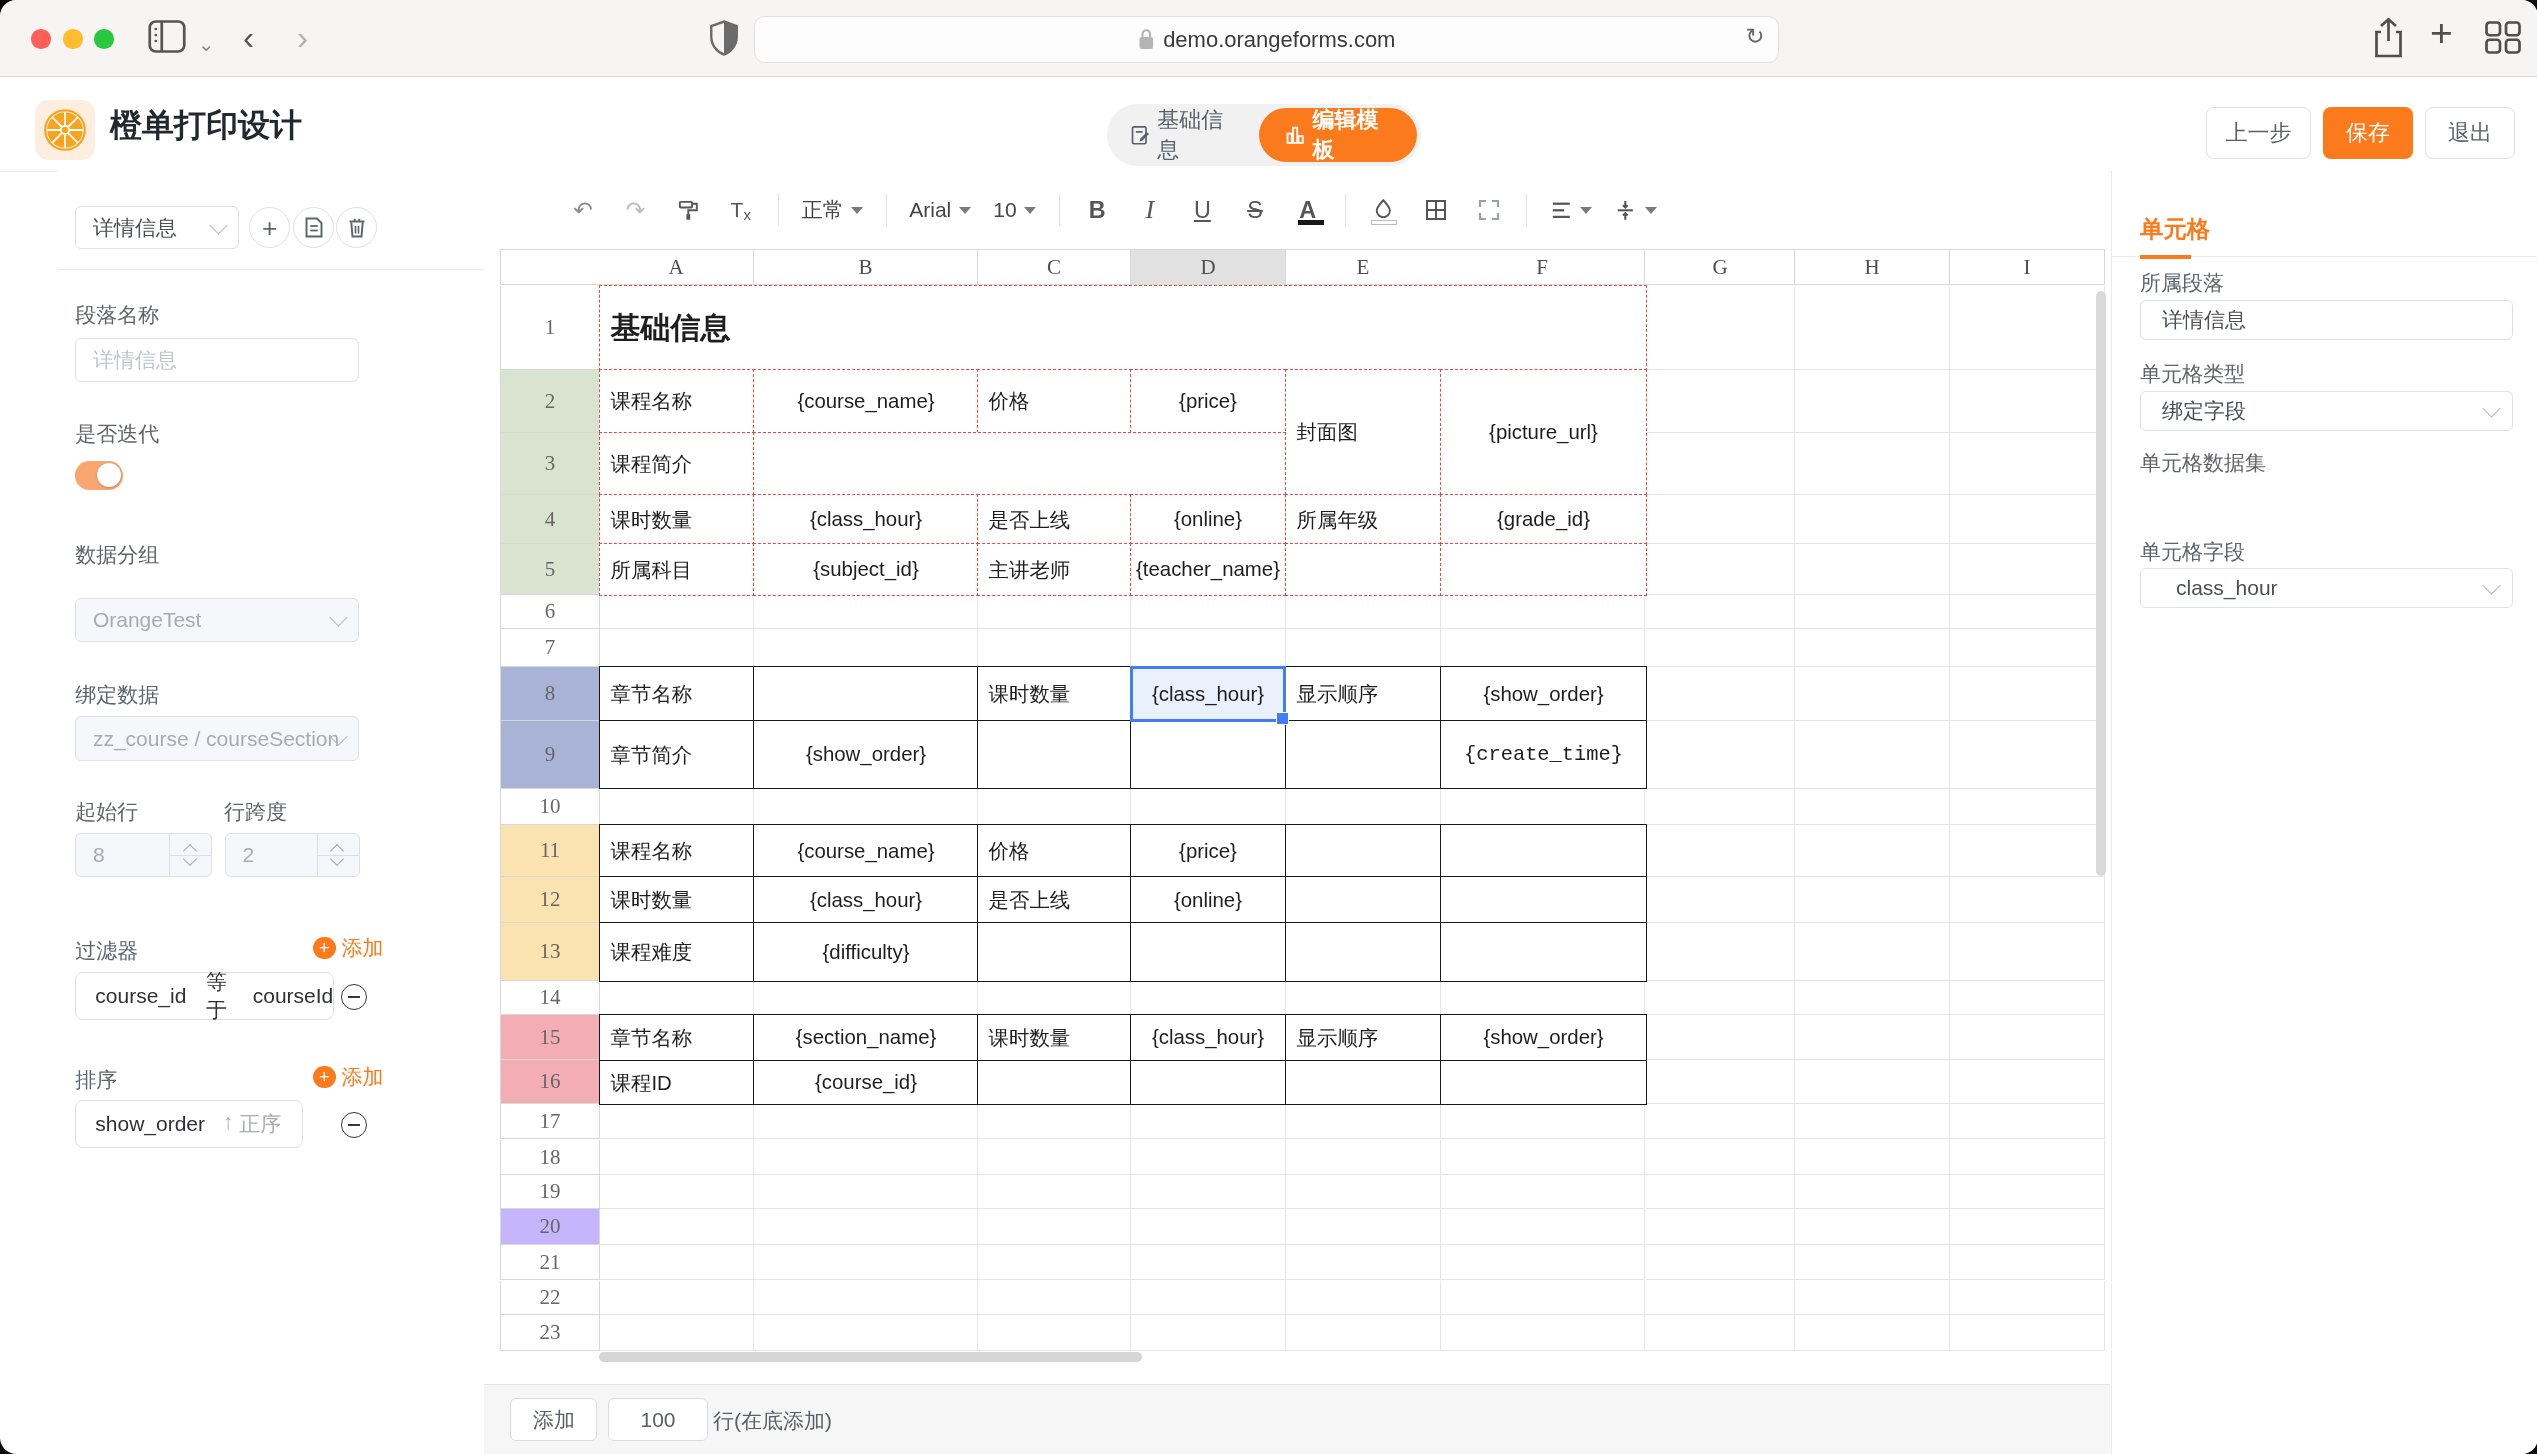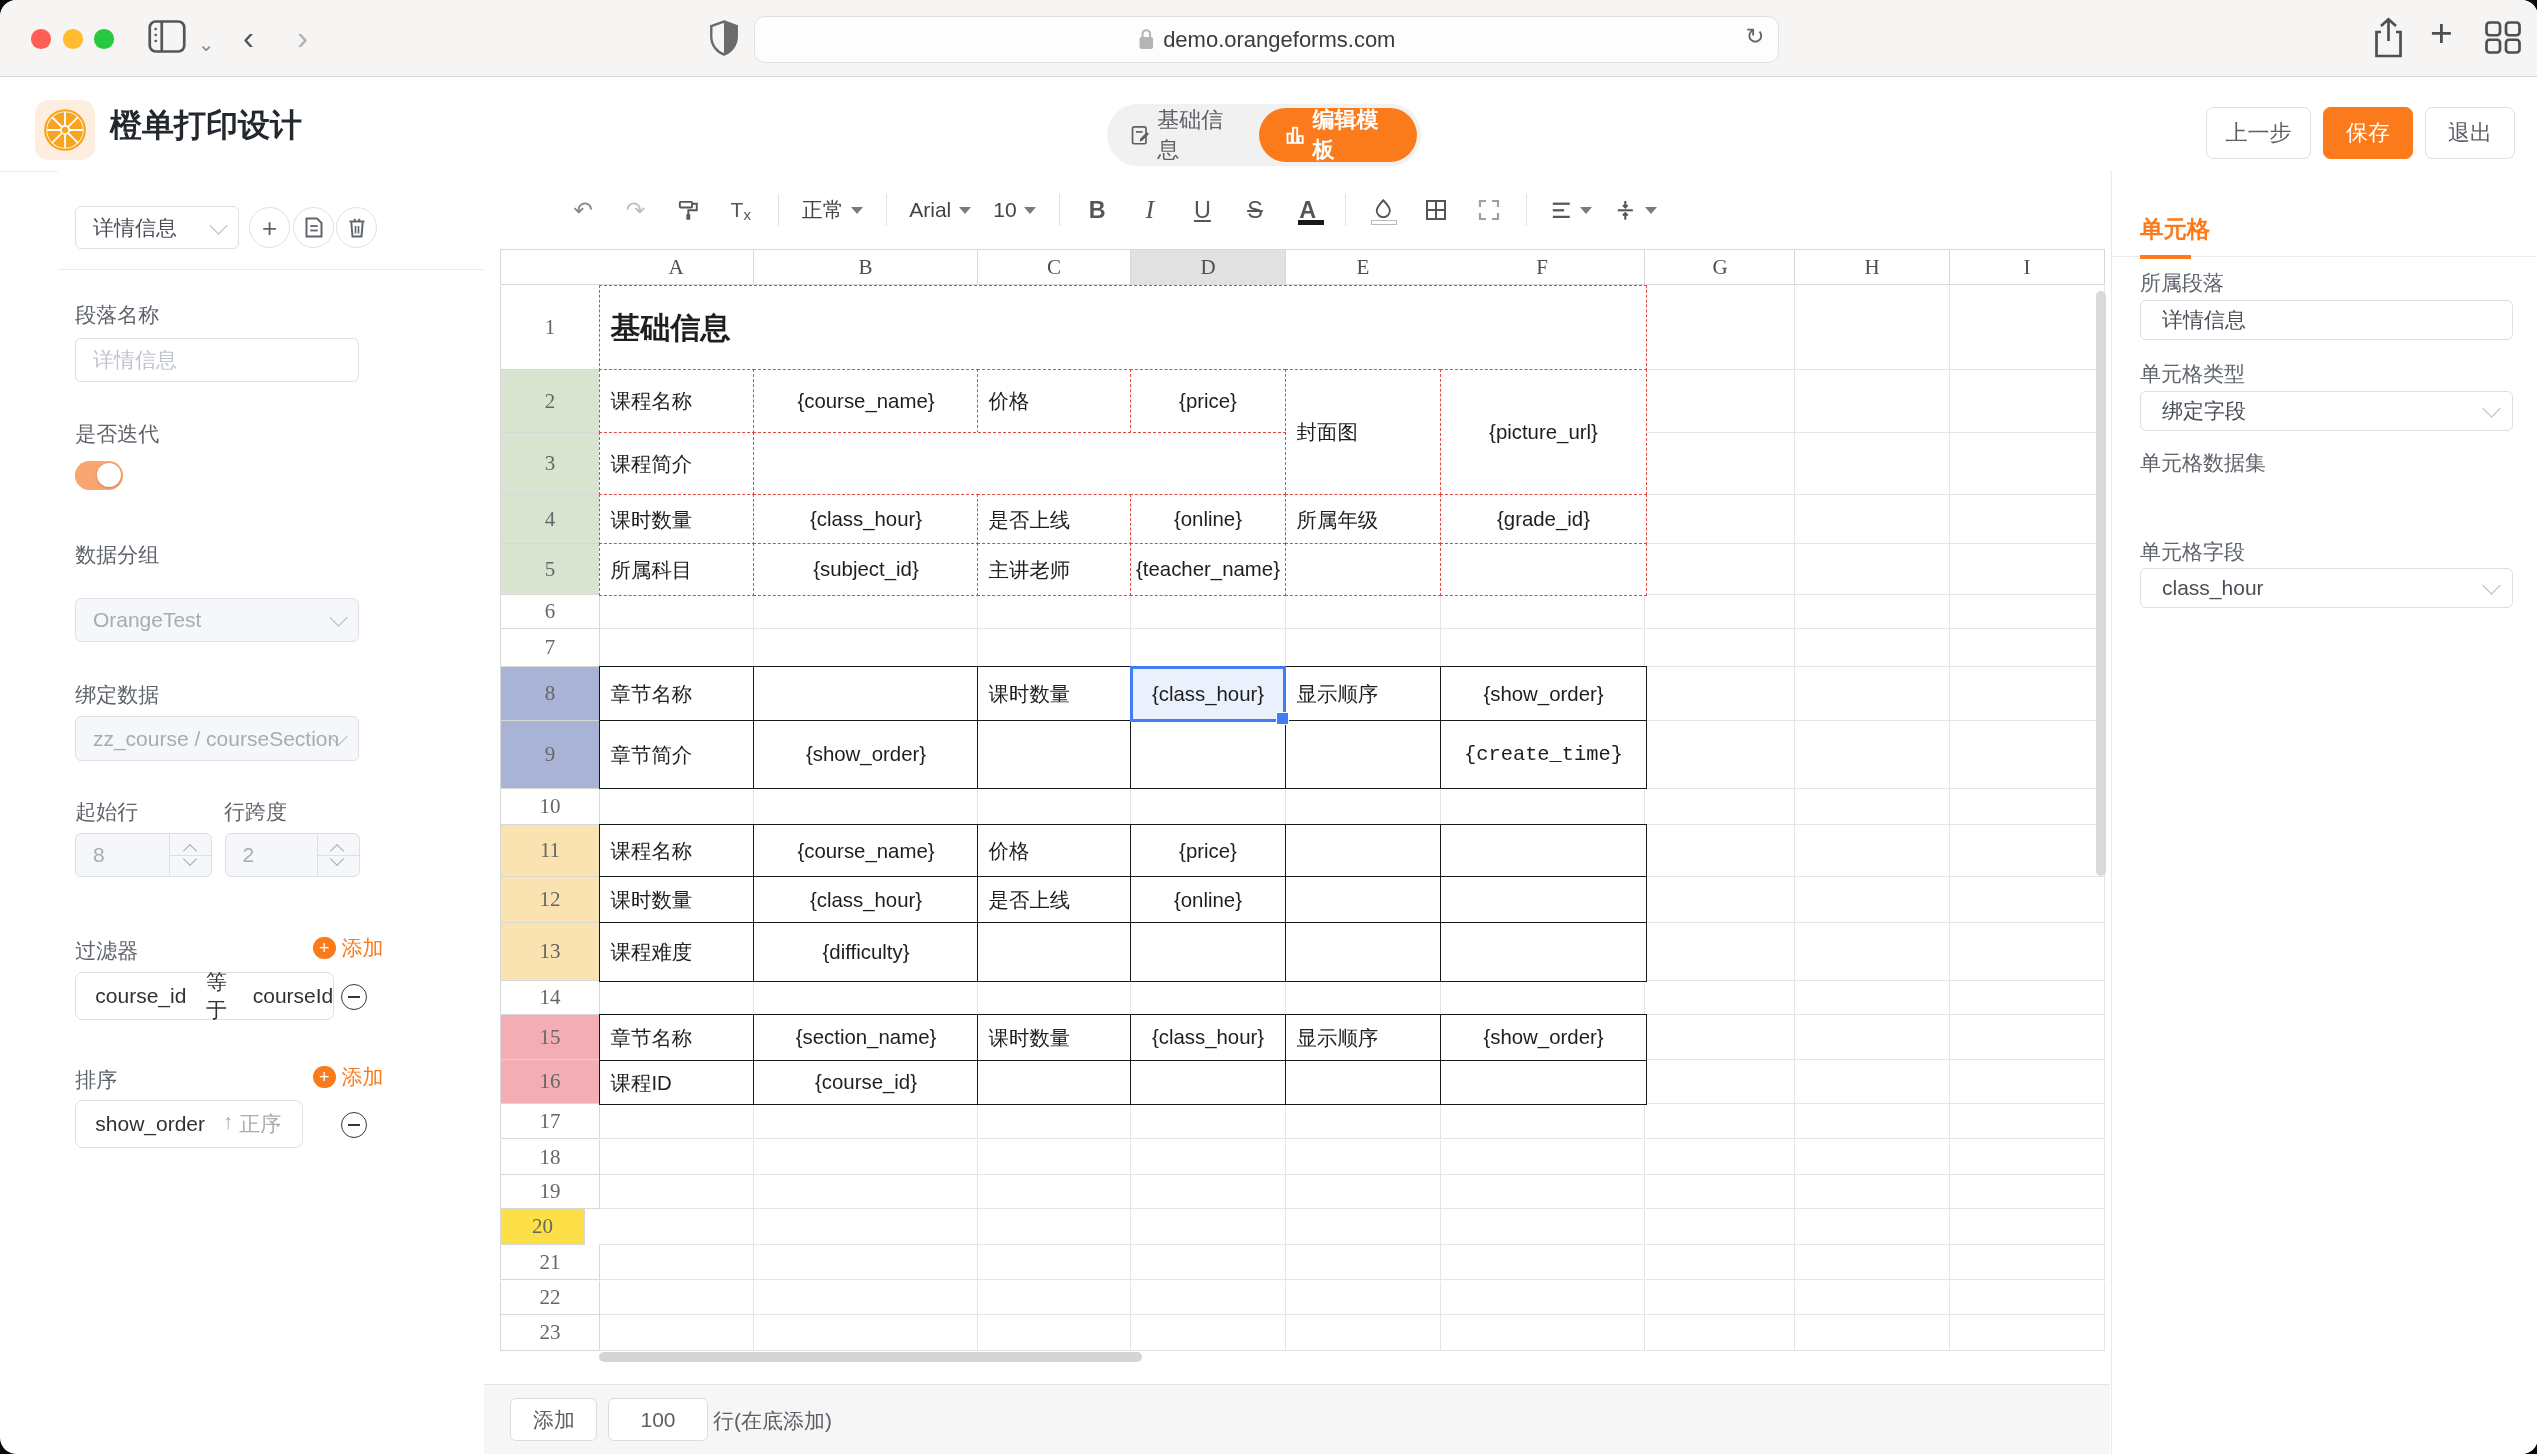--- a/index.html
+++ b/index.html
@@ -590,21 +590,21 @@
           <div class="rhead" style="left: 16px; top: 1004px; width: 100px; height: 34px; border-top: none; background: rgb(255, 255, 255);">19</div>
           <div class="gcell" style="left: 115px; top: 1004px; width: 155px; height: 34px;"></div>
           <div class="gcell" style="left: 270px; top: 1004px; width: 224px; height: 34px;"></div>
           <div class="gcell" style="left: 494px; top: 1004px; width: 153px; height: 34px;"></div>
           <div class="gcell" style="left: 647px; top: 1004px; width: 155px; height: 34px;"></div>
           <div class="gcell" style="left: 802px; top: 1004px; width: 155px; height: 34px;"></div>
           <div class="gcell" style="left: 956px; top: 1004px; width: 205px; height: 34px;"></div>
           <div class="gcell" style="left: 1162px; top: 1004px; width: 149px; height: 34px;"></div>
           <div class="gcell" style="left: 1311px; top: 1004px; width: 155px; height: 34px;"></div>
           <div class="gcell" style="left: 1466px; top: 1004px; width: 155px; height: 34px;"></div>
-          <div class="rhead" style="left: 16px; top: 1038px; width: 85px; height: 36px; border-top: none; background: #fde047;">20</div>
+          <div class="rhead" style="left: 16px; top: 1038px; width: 100px; height: 36px; border-top: none; background: #c4b5fd;">20</div>
           <div class="gcell" style="left: 115px; top: 1038px; width: 155px; height: 36px;"></div>
           <div class="gcell" style="left: 270px; top: 1038px; width: 224px; height: 36px;"></div>
           <div class="gcell" style="left: 494px; top: 1038px; width: 153px; height: 36px;"></div>
           <div class="gcell" style="left: 647px; top: 1038px; width: 155px; height: 36px;"></div>
           <div class="gcell" style="left: 802px; top: 1038px; width: 155px; height: 36px;"></div>
           <div class="gcell" style="left: 956px; top: 1038px; width: 205px; height: 36px;"></div>
           <div class="gcell" style="left: 1162px; top: 1038px; width: 149px; height: 36px;"></div>
           <div class="gcell" style="left: 1311px; top: 1038px; width: 155px; height: 36px;"></div>
           <div class="gcell" style="left: 1466px; top: 1038px; width: 155px; height: 36px;"></div>
           <div class="rhead" style="left: 16px; top: 1074px; width: 100px; height: 35px; border-top: none; background: rgb(255, 255, 255);">21</div>
@@ -726,21 +726,21 @@
 
       <div class="flabel" style="left:28px;top:189px">单元格类型</div>
       <div class="box" style="left:28px;top:220px;width:373px;height:40px;padding-left:21px">
         <span>绑定字段</span>
         <span class="chev"></span>
       </div>
 
       <div class="flabel" style="left:28px;top:278px">单元格数据集</div>
 
       <div class="flabel" style="left:28px;top:367px">单元格字段</div>
-      <div class="box" style="left:28px;top:397px;width:373px;height:40px;padding-left:21px">
+      <div class="box" style="left:28px;top:397px;width:373px;height:40px;padding-left:35px">
         <span>class_hour</span>
         <span class="chev"></span>
       </div>
     </div>
 
   </div>
 </div>
 
 
 </body></html>

